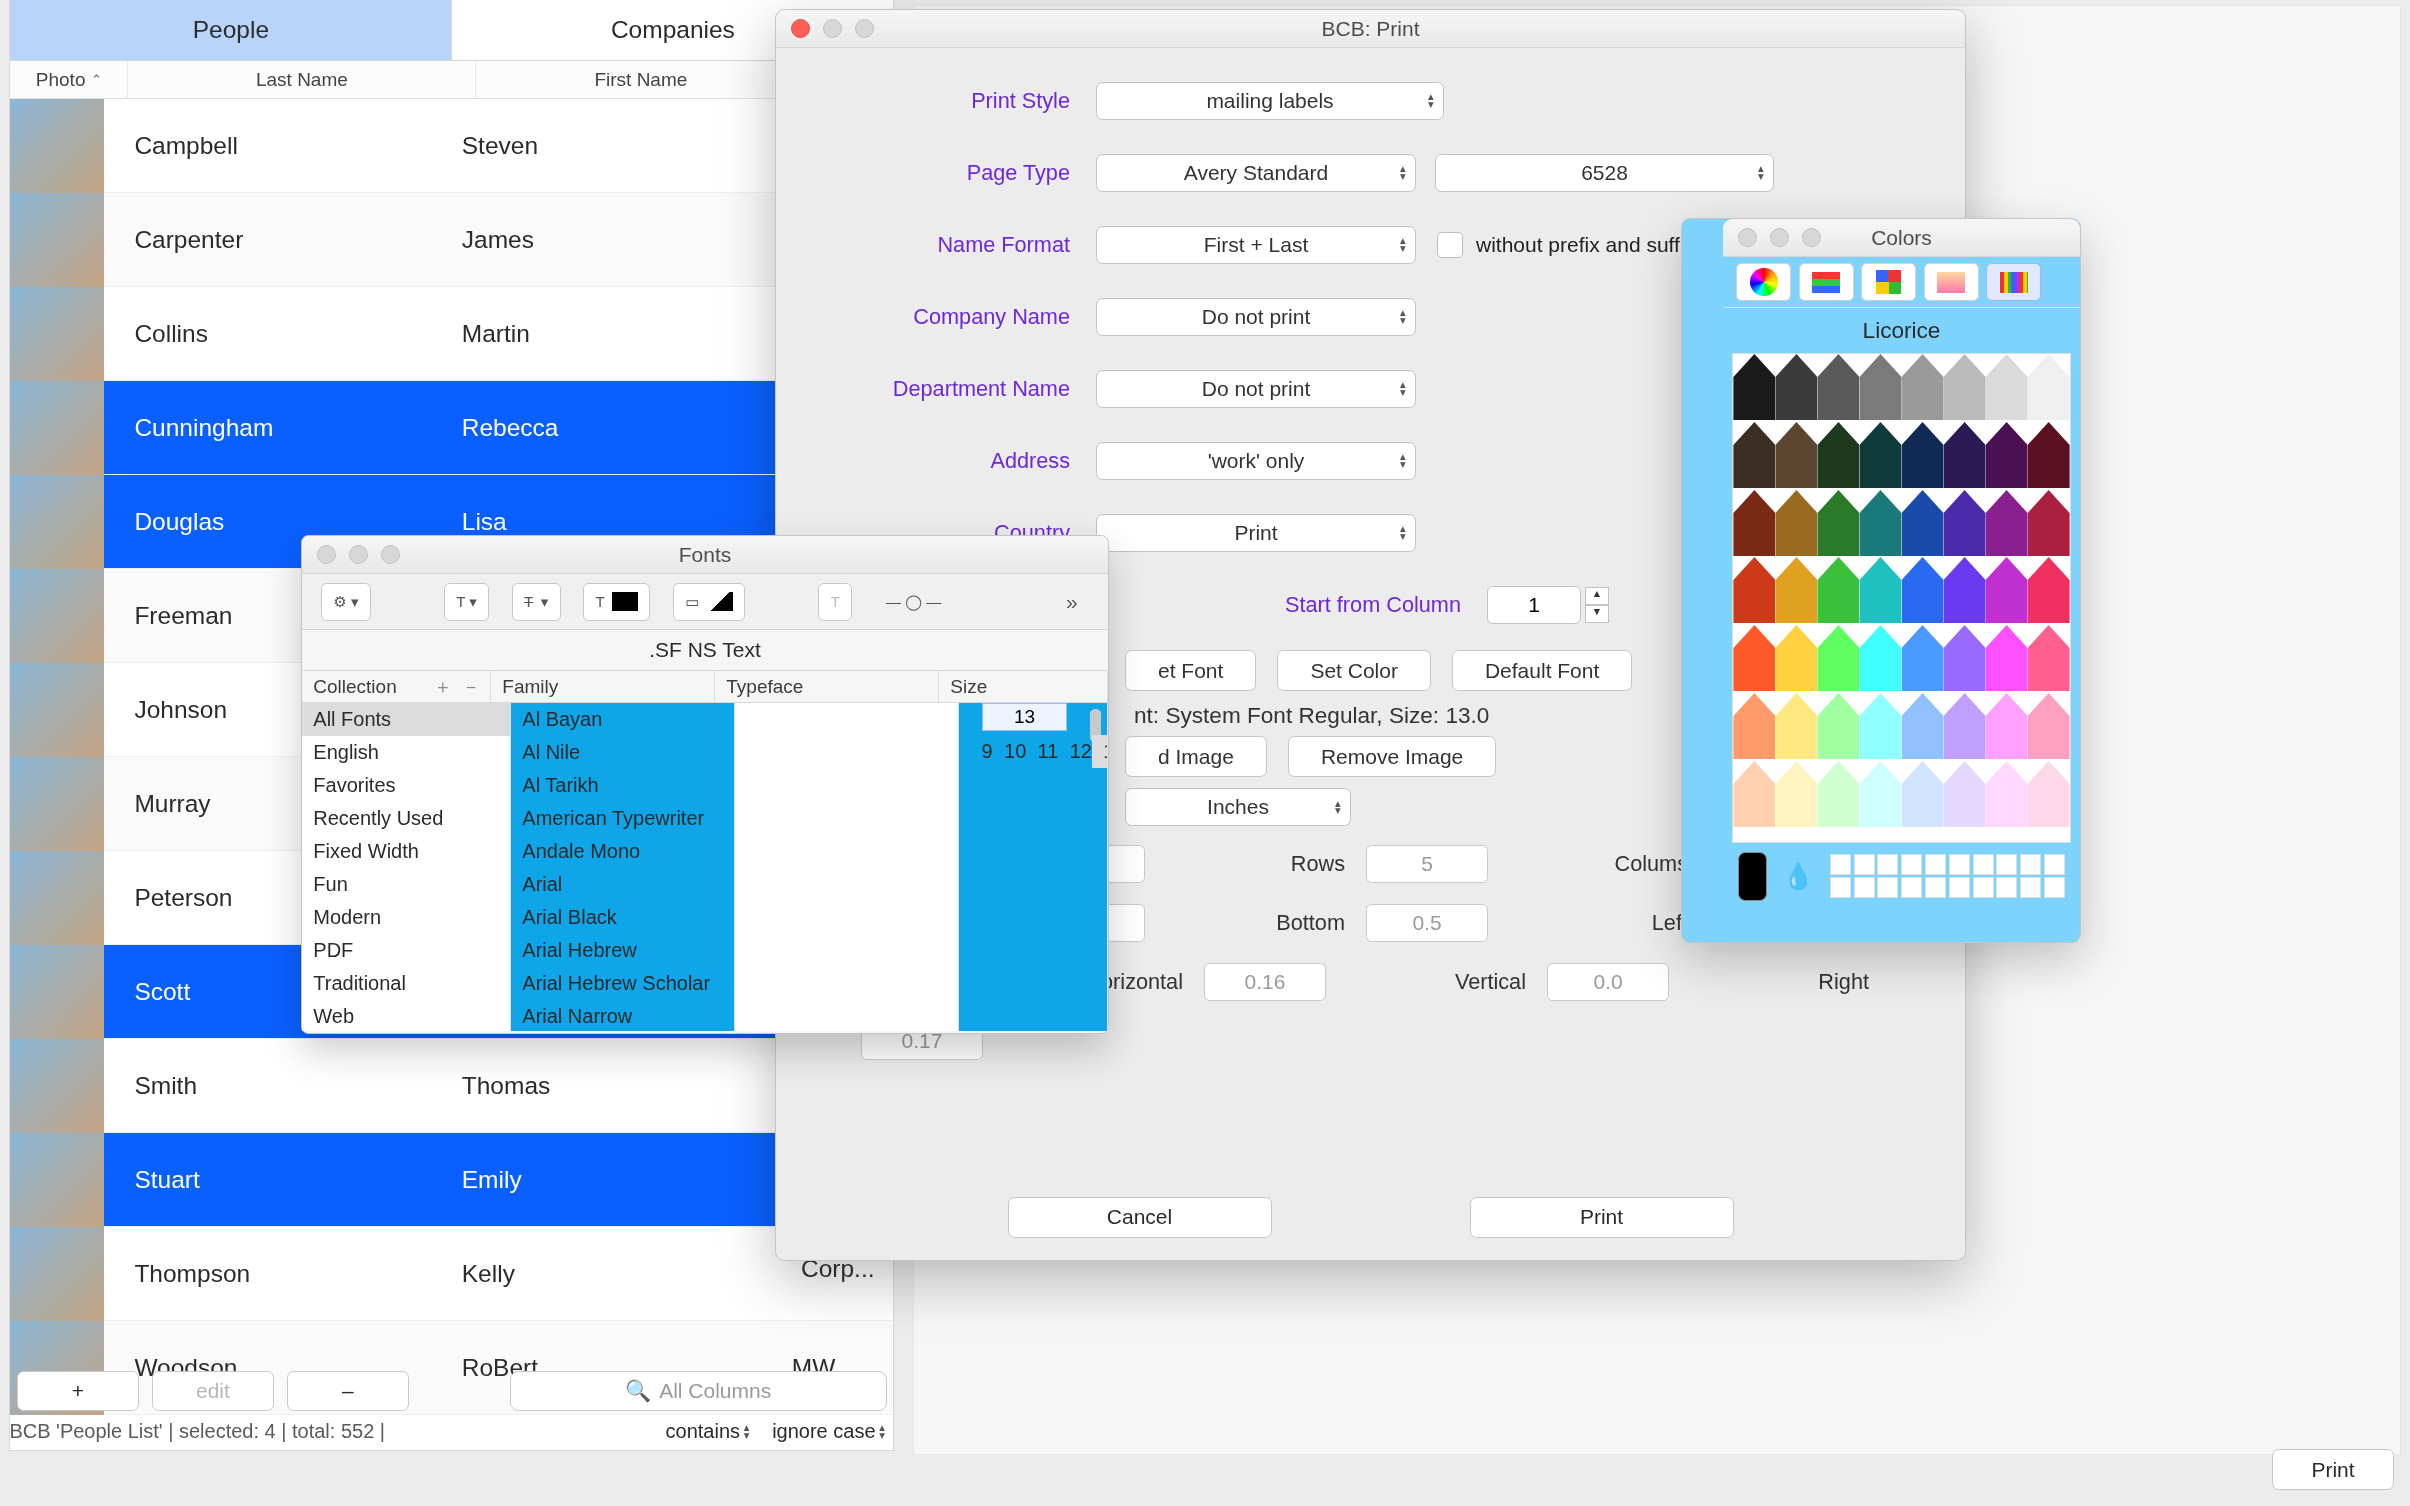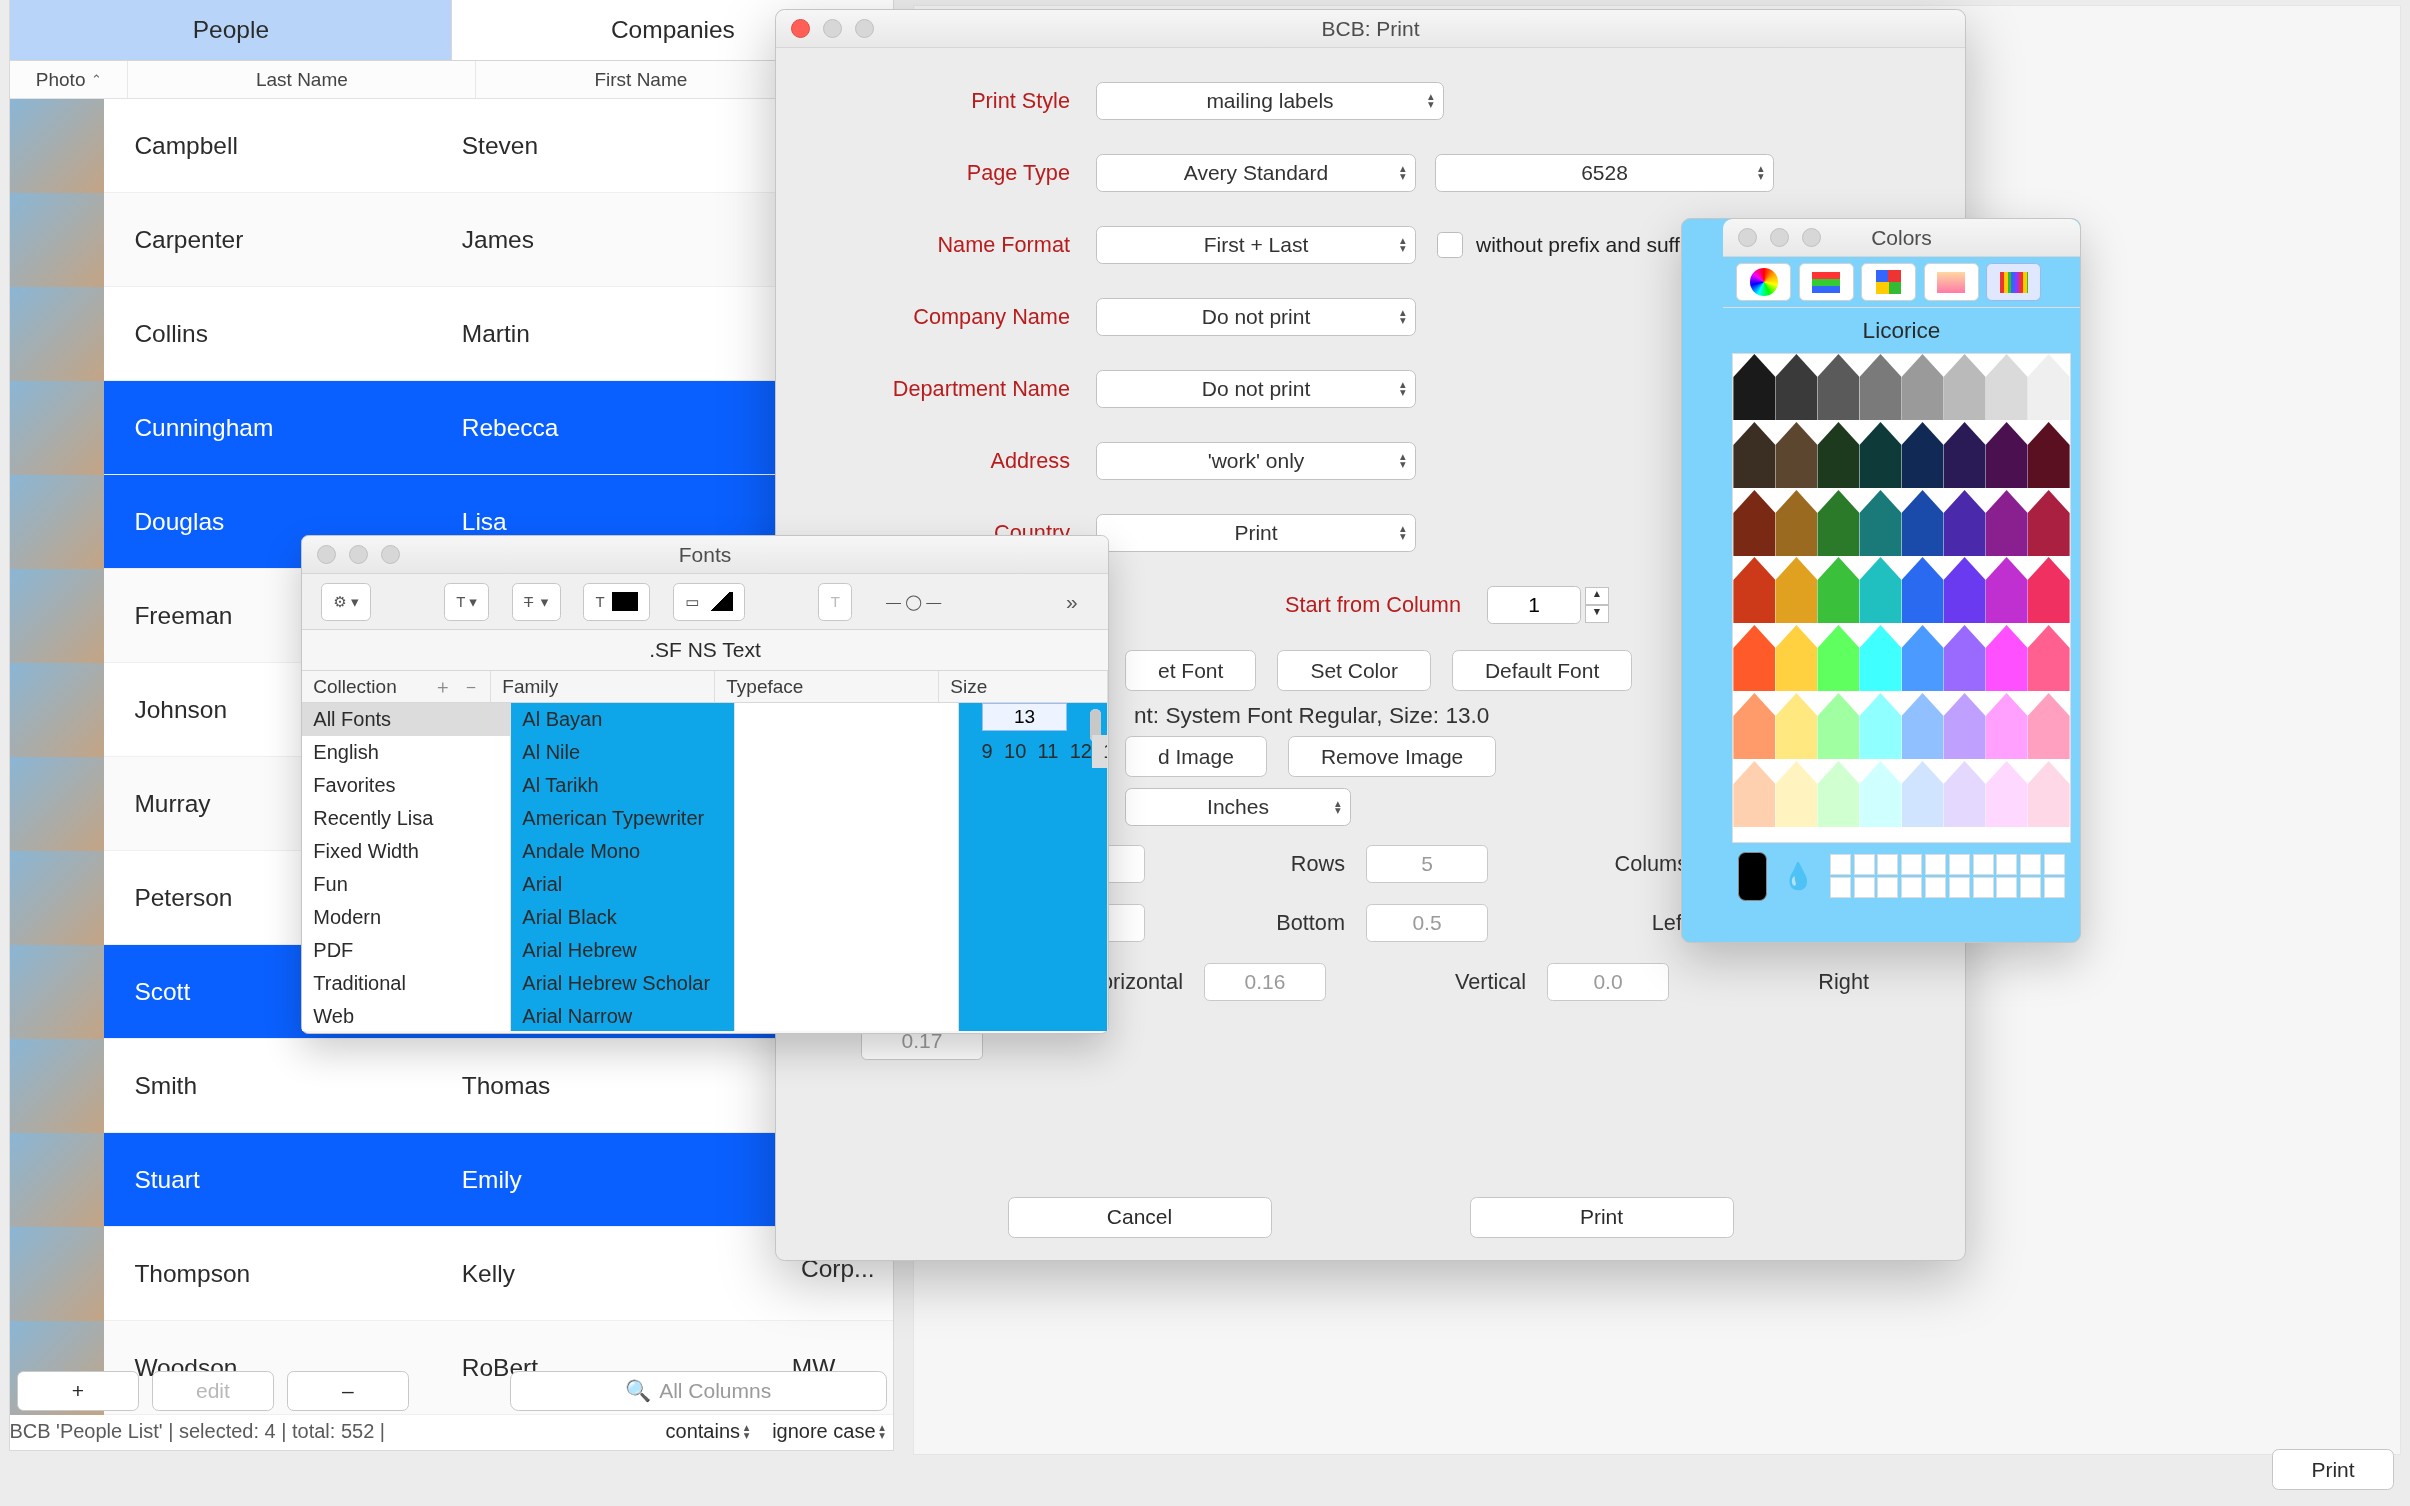--- a/index.html
+++ b/index.html
@@ -46,21 +46,21 @@
   .print-dialog { position:absolute; left:775px; top:9.4px; width:1191px; height:1252px; background:#ececec; border:0.9px solid #c5c5c5; border-radius:9.4px; box-shadow:0 19px 56px rgba(0,0,0,.25); }
   .titlebar { height:38px; display:flex; align-items:center; position:relative; background:linear-gradient(#f6f6f6,#e8e8e8); border-radius:9.4px 9.4px 0 0; border-bottom:0.9px solid #d6d6d6; }
   .traffic { display:flex; gap:13px; margin-left:15px; }
   .dot { width:19px; height:19px; border-radius:50%; }
   .dot.red{background:#ff5f57;border:0.9px solid #e24b41;}
   .dot.grey{background:#d7d7d7;border:0.9px solid #c1c1c1;}
   .titlebar .title{ position:absolute; left:0; right:0; text-align:center; font-size:21px; color:#4d4d4d; }
 
   .form { padding:26px 38px 9.4px 38px; font-size:21.7px; color:#333; }
   .form-row { display:flex; align-items:center; height:53px; margin-bottom:19px; }
-  .form-row .label { width:282px; text-align:right; padding-right:26px; color:#b91c1c; }
+  .form-row .label { width:282px; text-align:right; padding-right:26px; color:#6d28d9; }
   .popup { height:38px; background:#fff; border:0.9px solid #c2c2c2; border-radius:6.6px; display:flex; align-items:center; justify-content:center; position:relative; font-size:21px; color:#333; }
   .popup .arrows{ position:absolute; right:9.4px; font-size:11.3px; line-height:7.5px; display:flex; flex-direction:column; color:#555;}
   .popup.w370{width:348px;}
   .popup.w340{width:320px;}
   .popup.w360{width:339px;}
   .checkbox { width:26px;height:26px;border:0.9px solid #bcbcbc;border-radius:4.7px;background:#fff;margin:0 13px 0 21px; }
   .form-row .after-label{font-size:21px;color:#222;}
   .stepper{display:flex;align-items:center;}
   .stepper input{width:94px;height:38px;border:0.9px solid #c2c2c2;border-radius:5.6px;text-align:center;font-size:21px;}
   .stepper .sbtns{display:flex;flex-direction:column;margin-left:3.8px;}
@@ -448,21 +448,21 @@
       </div>
     <div class="fp-c2">Family</div>
     <div class="fp-c3">Typeface</div>
     <div class="fp-c4">Size</div>
   </div>
   <div class="fp-body">
     <div class="fp-list fp-l1" id="fp1">
         <div class="sel">All Fonts</div>
         <div>English</div>
         <div>Favorites</div>
-        <div>Recently Lisa</div>
+        <div>Recently Used</div>
         <div>Fixed Width</div>
         <div>Fun</div>
         <div>Modern</div>
         <div>PDF</div>
         <div>Traditional</div>
         <div>Web</div>
       </div>
     <div class="fp-list fp-l2" id="fp2">
         <div>Al Bayan</div>
         <div>Al Nile</div>

